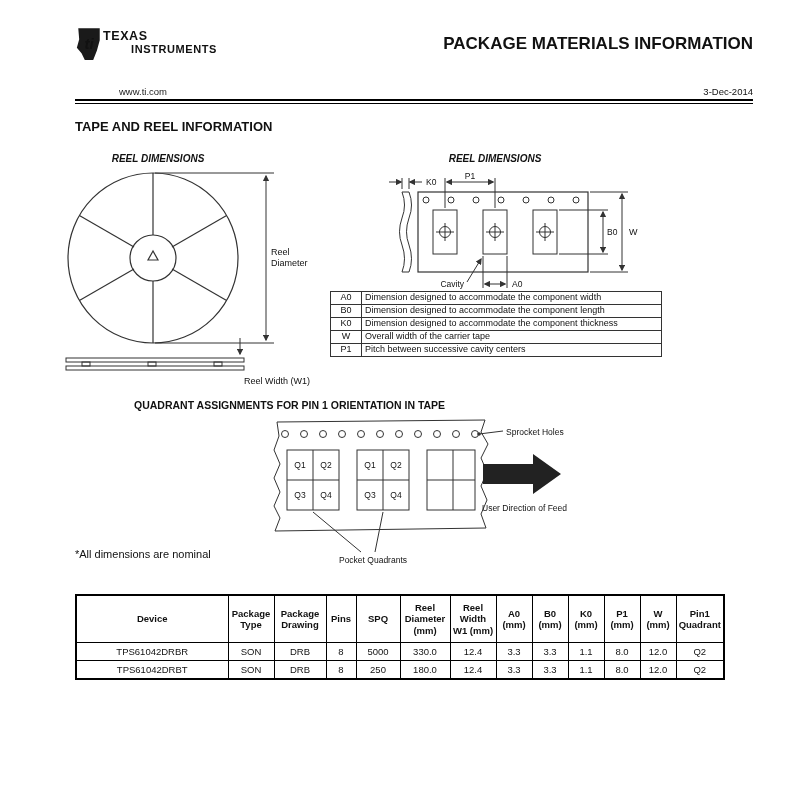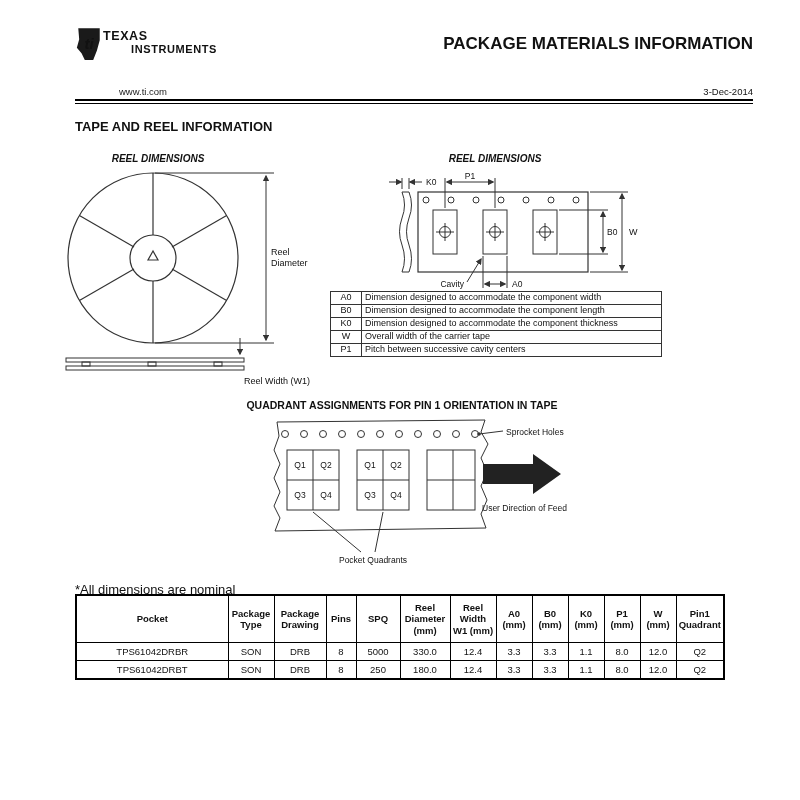--- a/index.html
+++ b/index.html
@@ -8,22 +8,22 @@
   .abs{position:absolute;}
   .rule{position:absolute;left:75px;width:678px;background:#000;}
   .logo{position:absolute;left:75px;top:26px;display:flex;align-items:flex-start;}
   .logo-text div:first-child{font-size:12.5px;font-weight:bold;letter-spacing:.6px;line-height:1.05;margin-top:4px;}
   .logo-text div:last-child{font-size:11px;font-weight:bold;letter-spacing:.6px;line-height:1.2;padding-left:28px;}
   .page-title{position:absolute;top:34px;right:47px;font-size:17px;font-weight:bold;}
   .website{position:absolute;left:75px;top:86px;font-size:9.5px;color:#222;text-decoration:none;margin-left:44px;}
   .docdate{position:absolute;right:47px;top:86px;font-size:9.5px;text-align:right;}
   .section-title{position:absolute;left:75px;top:119px;font-size:13px;font-weight:bold;}
   .diagram-label{position:absolute;font-size:10px;font-weight:bold;text-align:center;width:150px;font-style:italic;}
-  .quad-title{position:absolute;left:152px;top:399px;width:500px;text-align:center;font-size:10.5px;font-weight:bold;}
-  .note{position:absolute;left:75px;top:582px;font-size:13px;}
+  .quad-title{position:absolute;left:134px;top:399px;width:500px;text-align:left;font-size:10.5px;font-weight:bold;}
+  .note{position:absolute;left:75px;top:548px;font-size:11px;}
   .def-table{position:absolute;left:330px;top:291px;border-collapse:collapse;width:332px;}
   .def-table td{border:1px solid #333;font-size:9px;padding:0 3px;height:12px;line-height:1.25;}
   .def-table td.term{width:24px;text-align:center;}
   .main-table-wrap{position:absolute;left:75px;top:594px;width:650px;}
   table.main{border-collapse:collapse;width:650px;table-layout:fixed;border:2px solid #000;}
   table.main th,table.main td{border:1px solid #000;font-size:9.5px;text-align:center;padding:1px 2px;overflow:hidden;}
   table.main th{font-weight:bold;white-space:pre-line;height:44px;vertical-align:middle;line-height:1.2;}
   table.main td{height:15px;}
   svg text{fill:#111;}
 </style>
@@ -244,21 +244,21 @@
           <col style="width:46px">
           <col style="width:36px">
         <col style="width:36px">
           <col style="width:36px">
           <col style="width:36px">
           <col style="width:36px">
         <col style="width:48px">
       </colgroup>
       <thead>
         <tr>
-          <th>Pocket</th>
+          <th>Device</th>
           <th>Package
 Type</th>
           <th>Package
 Drawing</th>
           <th>Pins</th>
           <th>SPQ</th>
           <th>Reel
 Diameter
 (mm)</th>
           <th>Reel

